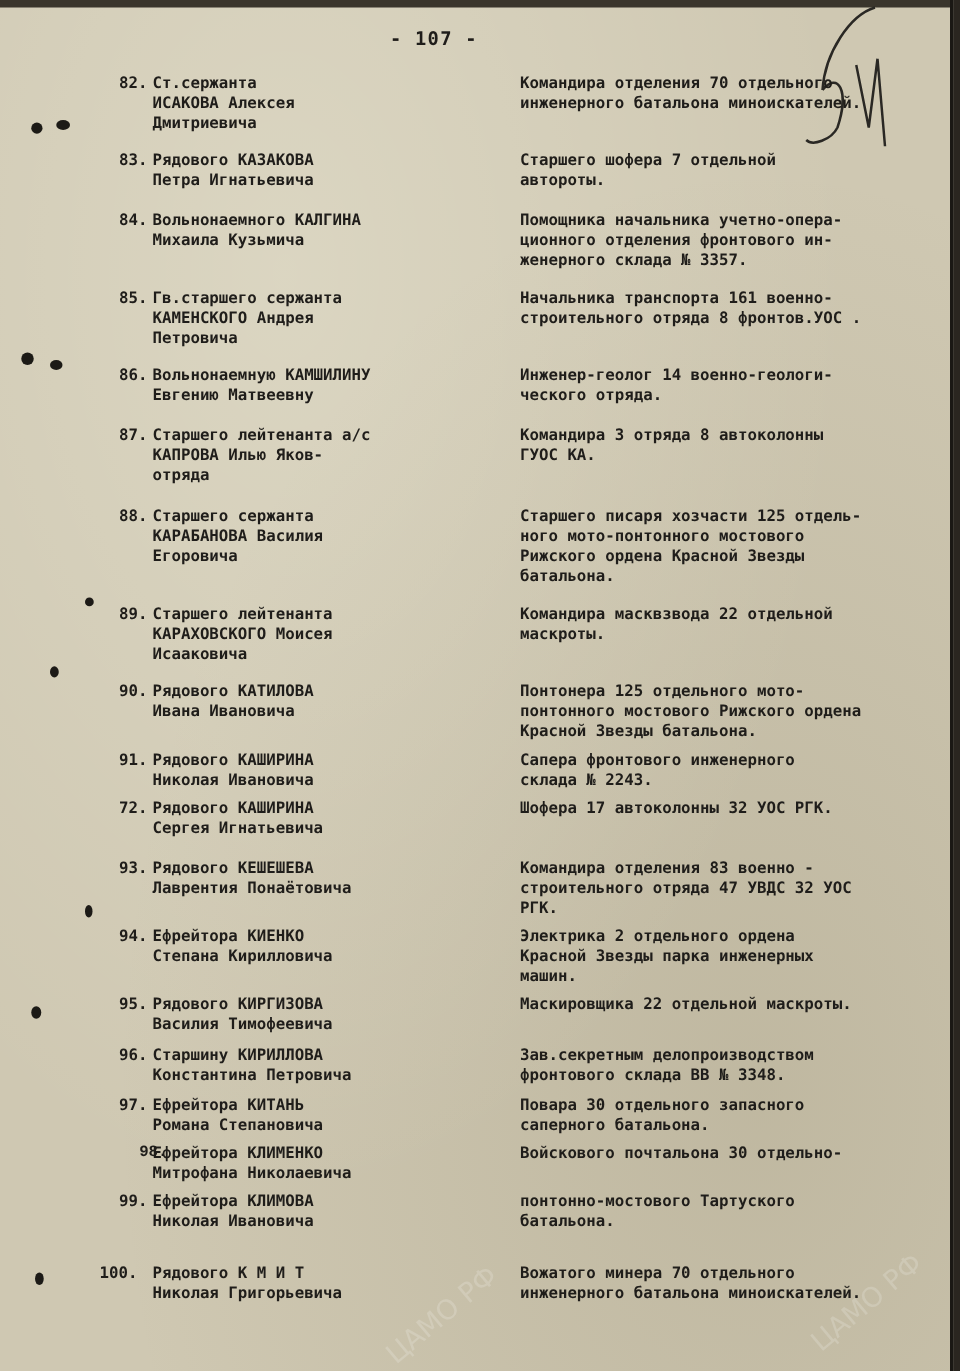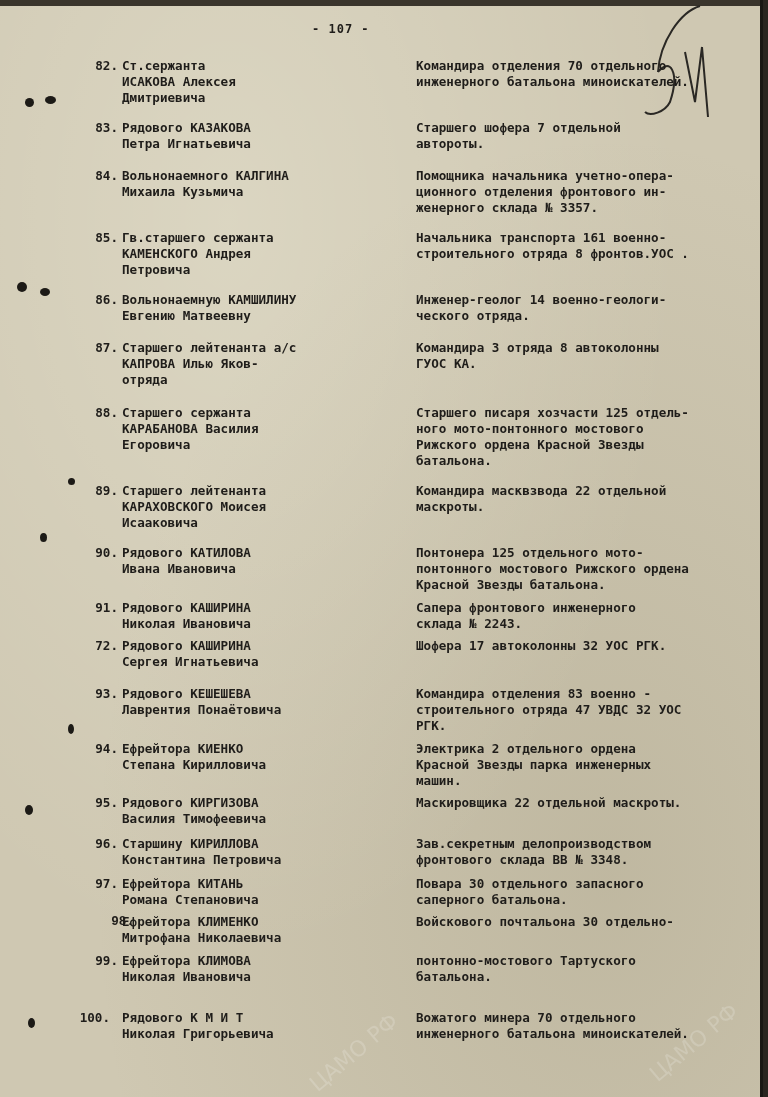--- a/index.html
+++ b/index.html
@@ -12,21 +12,21 @@
     background:
       radial-gradient(ellipse at 30% 20%, rgba(255,255,240,0.25), rgba(0,0,0,0) 60%),
       radial-gradient(ellipse at 80% 80%, rgba(120,110,80,0.18), rgba(0,0,0,0) 60%),
       #cfc8b2;
     border-right:3px solid #1a1814;
     font-family:"DejaVu Sans Mono", "Liberation Mono", monospace;
     color:#1f1d1a;
   }
   .topbar { position:absolute; left:0; top:0; width:760px; height:6px; background:#3a352c; }
   .pagenum {
-    position:absolute; left:312px; top:22px; font-size:12px; font-weight:bold;
+    position:absolute; left:312px; top:22px; font-size:15px; font-weight:bold;
     letter-spacing:1px;
   }
   .signature {
     position:absolute; left:640px; top:2px; width:80px; height:120px;
   }
   .entry { position:absolute; font-size:12.6px; font-weight:bold; line-height:16px; }
   .num { position:absolute; text-align:right; width:40px; }
   .name { position:absolute; left:122px; white-space:pre; }
   .desc { position:absolute; left:416px; white-space:pre; }
   .line { display:block; }

